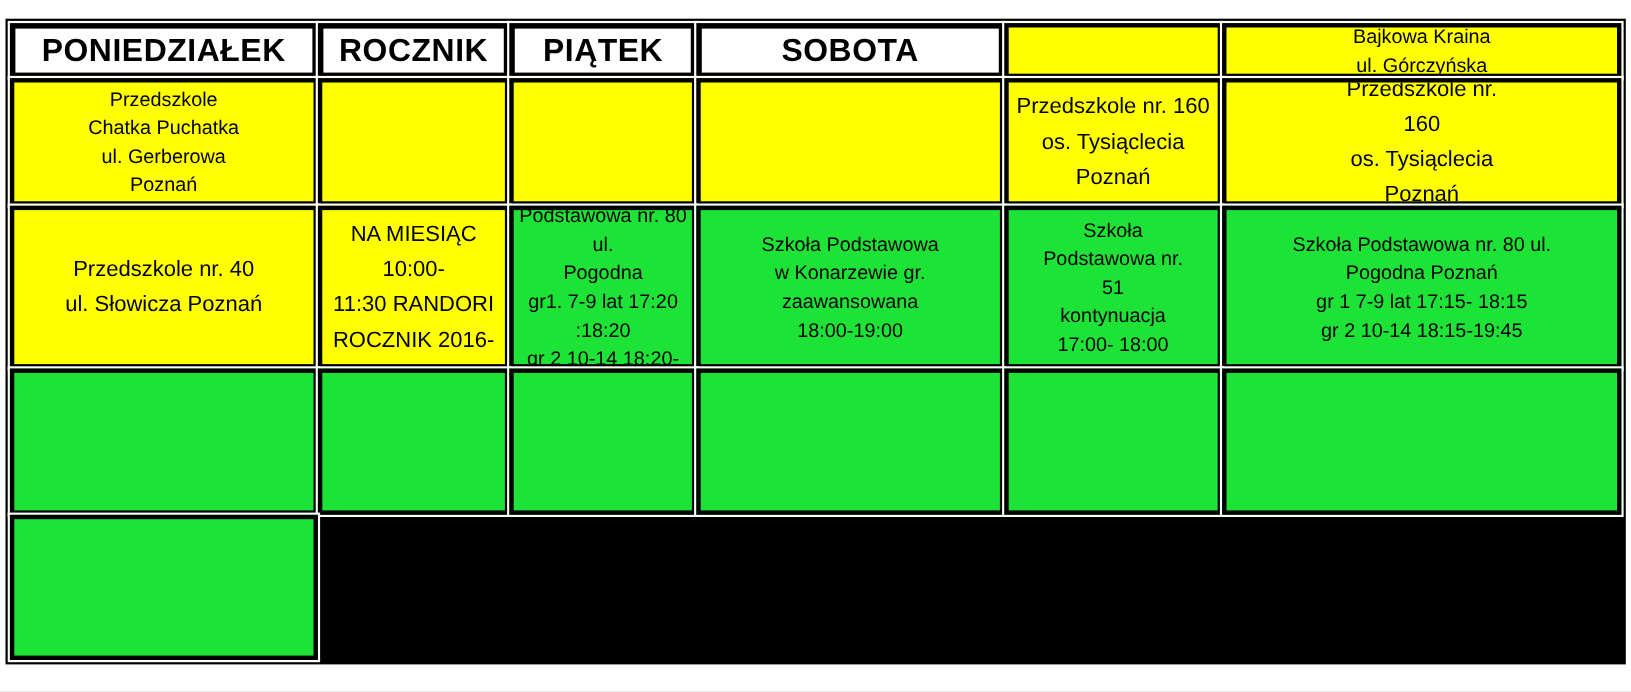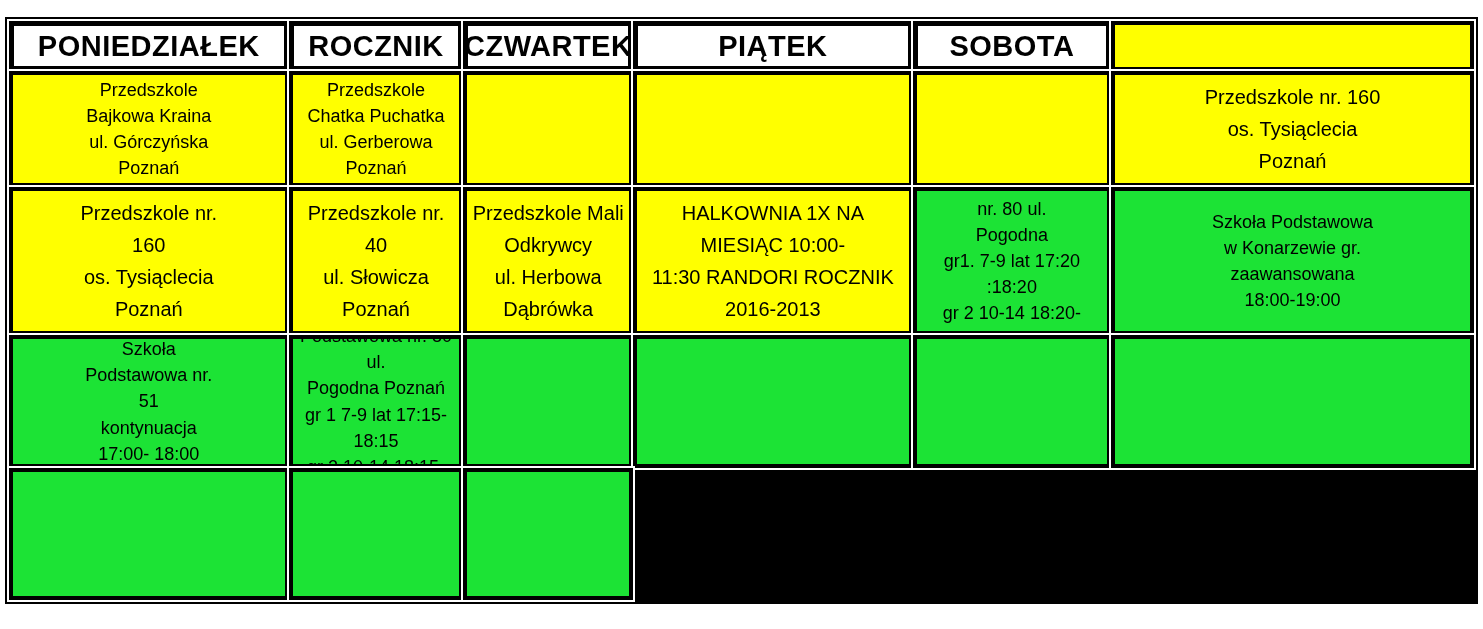--- a/index.html
+++ b/index.html
@@ -50,21 +50,20 @@
   .cell.green  { background: var(--green, #1ce335); }
   .row2 { font-size: 20px; line-height: 1.6; }
 </style>
 </head>
 <body>
 
 <div class="board">
 
   <div class="hcell">PONIEDZIAŁEK</div>
   <div class="hcell">ROCZNIK</div>
-  <div class="hcell">CZWARTEK</div>
   <div class="hcell">PIĄTEK</div>
   <div class="hcell">SOBOTA</div>
 
   <div class="cell yellow"></div>
   <div class="cell yellow">Przedszkole
 Bajkowa Kraina
 ul. Górczyńska
 Poznań</div>
   <div class="cell yellow">Przedszkole
 Chatka Puchatka
@@ -76,24 +75,20 @@
 
   <div class="cell yellow row2">Przedszkole nr. 160
 os. Tysiąclecia
 Poznań</div>
   <div class="cell yellow row2">Przedszkole nr.
 160
 os. Tysiąclecia
 Poznań</div>
   <div class="cell yellow row2">Przedszkole nr. 40
 ul. Słowicza Poznań</div>
-  <div class="cell yellow row2">Przedszkole Mali
-Odkrywcy
-ul. Herbowa
-Dąbrówka</div>
   <div class="cell yellow row2">HALKOWNIA 1X NA MIESIĄC 10:00-
 11:30 RANDORI ROCZNIK 2016-2013</div>
 
   <div class="cell green">Szkoła Podstawowa nr. 80 ul.
 Pogodna
 gr1. 7-9 lat 17:20 :18:20
 gr 2 10-14 18:20-19:50</div>
   <div class="cell green">Szkoła Podstawowa
 w Konarzewie gr.
 zaawansowana

